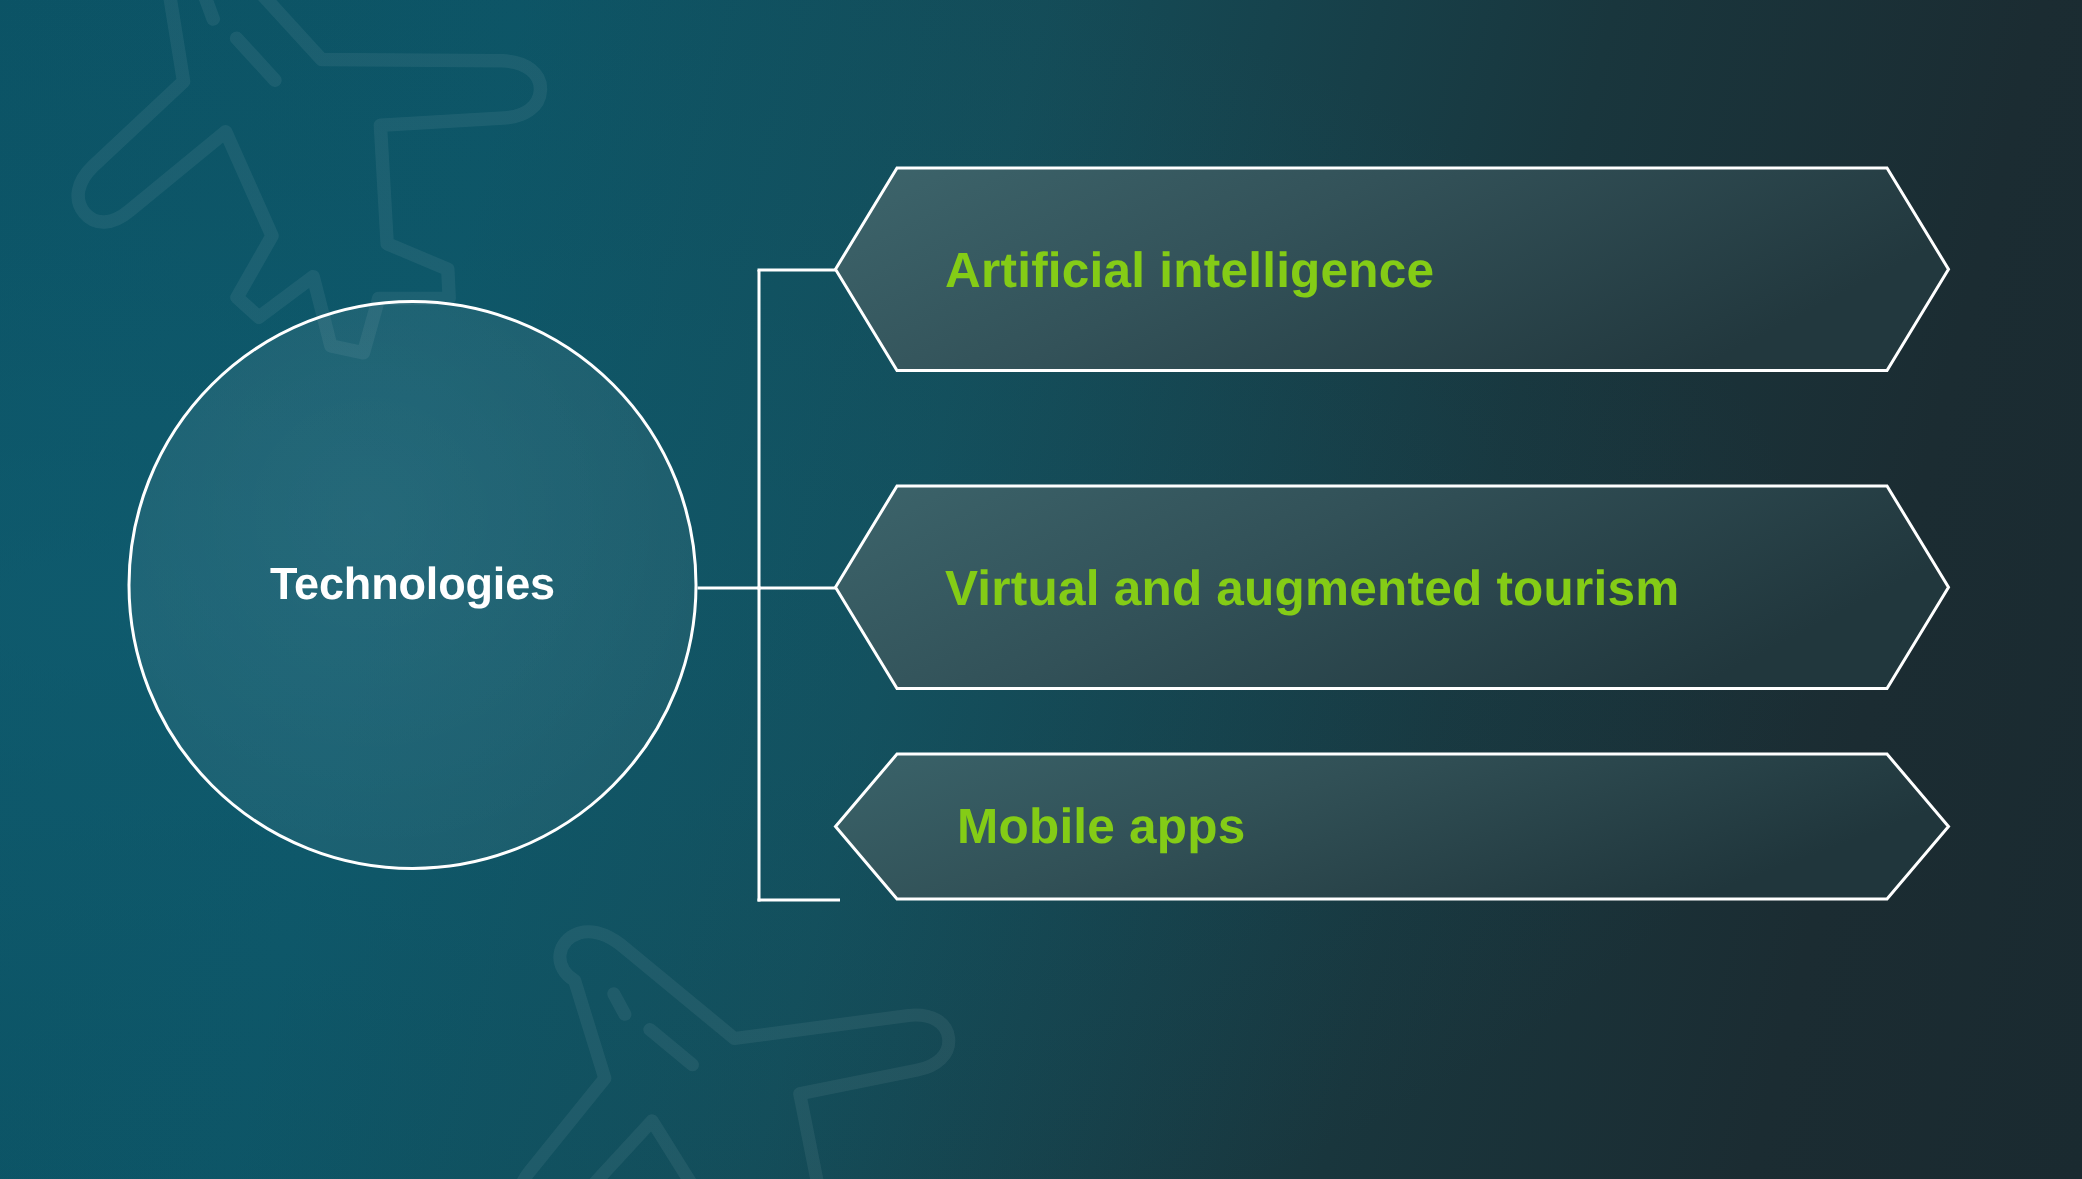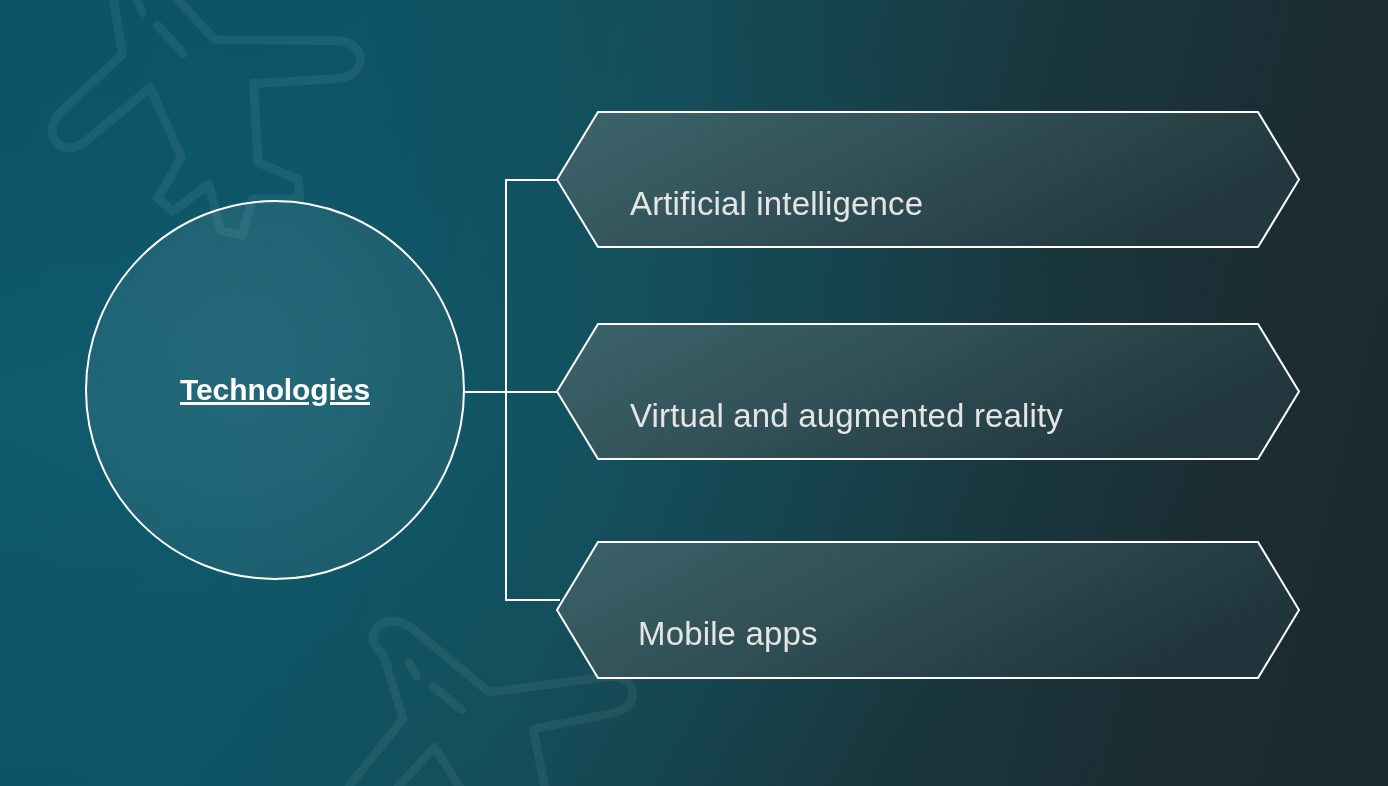--- a/index.html
+++ b/index.html
@@ -75,21 +75,21 @@
   }
   .hub-label {
     color: #ffffff;
     font-size: 30px;
     font-weight: bold;
     line-height: 1.63;
     text-align: center;
     letter-spacing: -0.1px;
     width: 300px;
   }
-  .hub-label span { display: block; text-decoration: underline; }
+  .hub-label span { display: block; }
 
   
   .conn {
     position: absolute;
     background: #ffffff;
   }
   .conn-stub  { left: 465px; top: 391px; width: 42px;  height: 2px; }
   .conn-spine { left: 505px; top: 180px; width: 2px;   height: 421px; }
   .conn-b1    { left: 505px; top: 179px; width: 55px;  height: 2px; }
   .conn-b2    { left: 505px; top: 391px; width: 55px;  height: 2px; }
@@ -107,30 +107,29 @@
     stroke-width: 2;
     vector-effect: non-scaling-stroke;
   }
   .chev-label {
     position: absolute;
     left: 74px;
     top: 0;
     height: 100%;
     display: flex;
     align-items: center;
-    color: #e5e5e5;
+    color: #84cc16;
     font-size: 33px;
-    font-weight: 400;
+    font-weight: 700;
     letter-spacing: 0.15px;
     white-space: nowrap;
-    margin-top: 24px;
   }
   .chev-1 { top: 111px; height: 137px; }
   .chev-2 { top: 323px; height: 137px; }
-  .chev-3 { top: 541px; height: 138px; }
+  .chev-3 { top: 502px; height: 98px; }
   .chev-3 .chev-label { left: 82px; }
 </style>
 </head>
 <body>
 
 <div id="stage">
 
   <div class="bg-gradient"></div>
   <div class="bg-vignette"></div>
 
@@ -192,21 +191,21 @@
     <svg viewBox="0 0 744 137" preserveAspectRatio="none" aria-hidden="true">
       <defs>
         <linearGradient id="cg2" x1="0" y1="0" x2="1" y2="0.35">
           <stop offset="0%" stop-color="#3c646b"></stop>
           <stop offset="45%" stop-color="#325158"></stop>
           <stop offset="100%" stop-color="#21373d"></stop>
         </linearGradient>
       </defs>
       <path class="chev-shape" fill="url(#cg2)" d="M42 1 L702 1 L743 68.5 L702 136 L42 136 L1 68.5 Z"></path>
     </svg>
-    <div class="chev-label">Virtual and augmented reality</div>
+    <div class="chev-label">Virtual and augmented tourism</div>
   </div>
 
   <div class="chev chev-3">
     <svg viewBox="0 0 744 138" preserveAspectRatio="none" aria-hidden="true">
       <defs>
         <linearGradient id="cg3" x1="0" y1="0" x2="1" y2="0.35">
           <stop offset="0%" stop-color="#3a636a"></stop>
           <stop offset="45%" stop-color="#315056"></stop>
           <stop offset="100%" stop-color="#20363c"></stop>
         </linearGradient>

